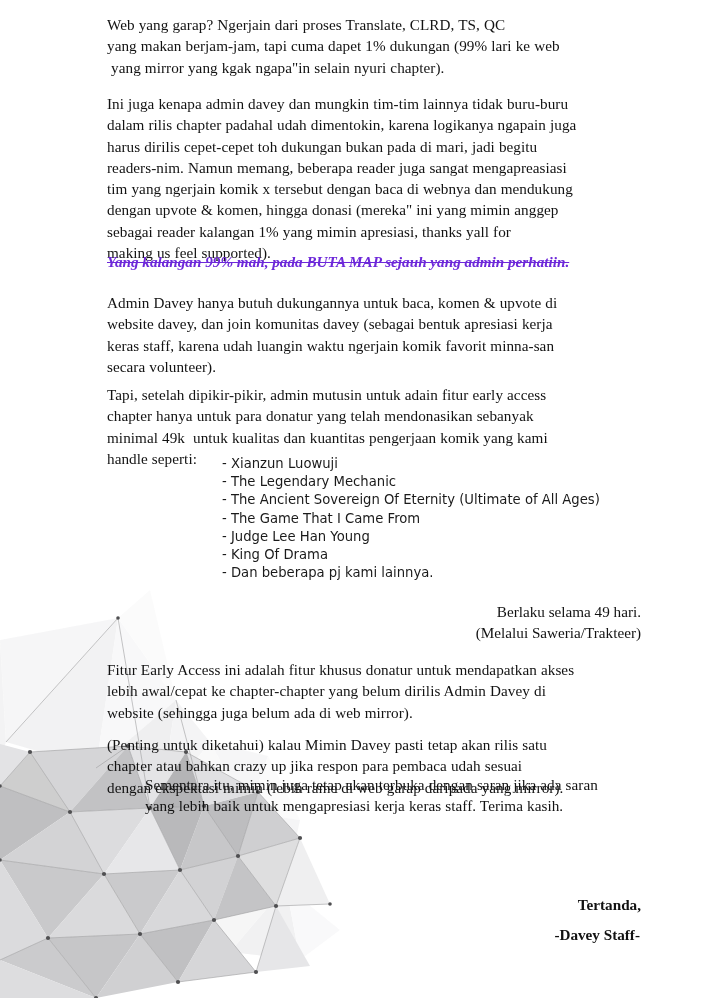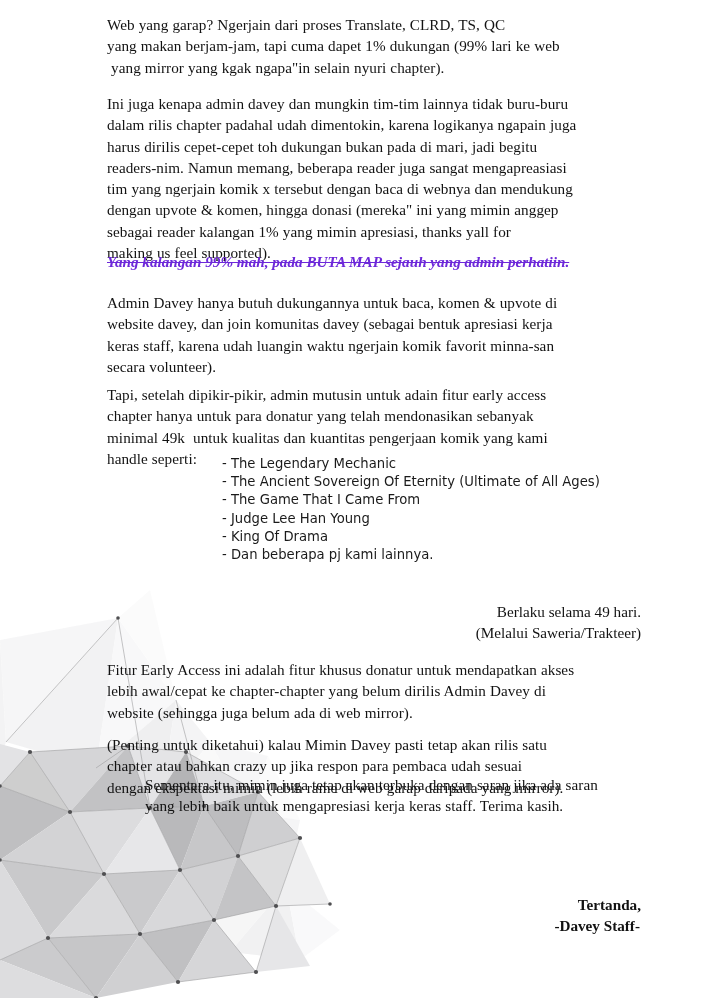--- a/index.html
+++ b/index.html
@@ -82,20 +82,21 @@
     position: absolute;
     left: 380px;
     width: 261px;
     text-align: right;
     font-size: 15.2px;
     line-height: 21.3px;
     color: #121212;
   }
   .sign-line2 {
     padding-right: 1px;
+    margin-top: 9px;
   }
 </style>
 </head>
 <body>
 
 <div class="page">
 
   <svg class="decor" viewBox="0 0 720 998" xmlns="http://www.w3.org/2000/svg">
     <g opacity="0.75">
       <polygon points="118,618 6,742 0,640" fill="#f4f4f5"></polygon>
@@ -223,20 +224,21 @@
 website davey, dan join komunitas davey (sebagai bentuk apresiasi kerja
 keras staff, karena udah luangin waktu ngerjain komik favorit minna-san
 secara volunteer).</div>
 
     <div class="para" style="top:384px;">Tapi, setelah dipikir-pikir, admin mutusin untuk adain fitur early access
 chapter hanya untuk para donatur yang telah mendonasikan sebanyak
 minimal 49k  untuk kualitas dan kuantitas pengerjaan komik yang kami
 handle seperti:</div>
 
     <div class="list" style="top:455px;">
+      <div class="list-item">- Xianzun Luowuji</div>
       <div class="list-item">- The Legendary Mechanic</div>
       <div class="list-item">- The Ancient Sovereign Of Eternity (Ultimate of All Ages)</div>
       <div class="list-item">- The Game That I Came From</div>
       <div class="list-item">- Judge Lee Han Young</div>
       <div class="list-item">- King Of Drama</div>
       <div class="list-item">- Dan beberapa pj kami lainnya.</div>
     </div>
 
     <div class="noteblock" style="top:601px;">
       <div>Berlaku selama 49 hari.</div>

